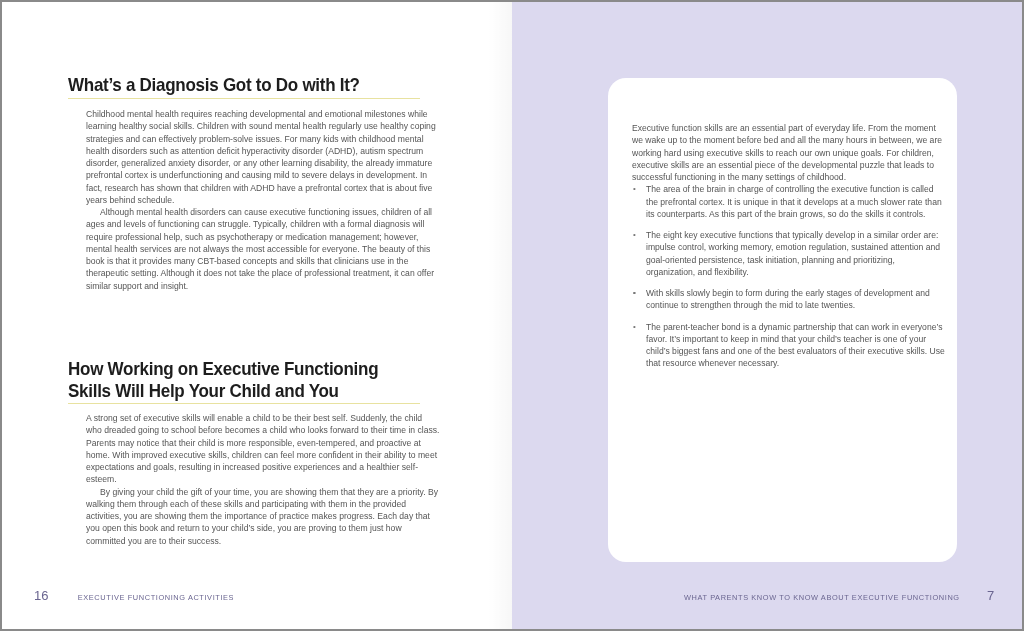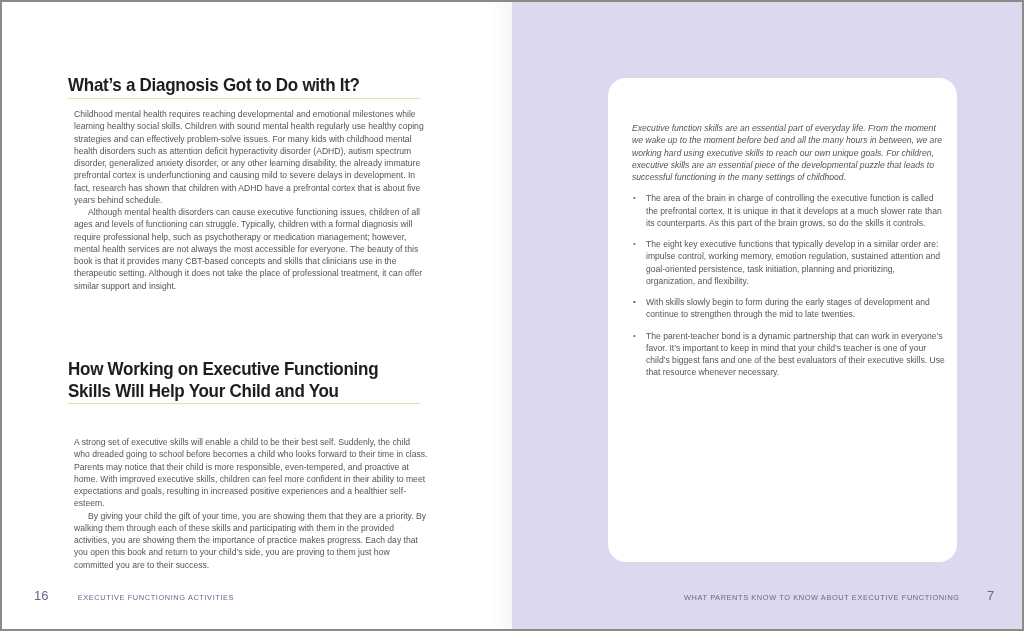--- a/index.html
+++ b/index.html
@@ -24,21 +24,21 @@
     .heading {
       position: absolute; left: 66px; width: 352px;
       font-family: "Liberation Sans", sans-serif; font-weight: bold;
       color: #1d1d1d; font-size: 18.5px; line-height: 22px; letter-spacing: -0.3px;
       transform: scaleX(0.92); transform-origin: left top;
     }
     .heading-rule {
       position: absolute; left: 66px; width: 352px; height: 1px; background: #e8e2a0;
     }
     .body-text {
-      position: absolute; left: 72px; width: 354px;
+      position: absolute; left: 84px; width: 354px;
       font-family: "Liberation Sans", sans-serif; font-size: 8.6px; line-height: 12.25px;
       color: #555555;
     }
     .body-text p { margin: 0; }
     .body-text p.indent { text-indent: 14px; }
 
     .footer {
       position: absolute; top: 586px; font-size: 7.4px; letter-spacing: 0.6px;
       color: #6a6590; font-family: "Liberation Sans", sans-serif;
     }
@@ -55,21 +55,21 @@
     .tab-label {
       position: absolute; left: 0; right: 0; top: 76px; text-align: center;
       color: #ffffff; font-weight: bold; font-size: 17px; letter-spacing: -0.2px;
       font-family: "Liberation Sans", sans-serif;
     }
     .card-text {
       position: absolute; left: 120px; top: 120px; width: 314px;
       font-size: 8.6px; line-height: 12.25px; color: #555555;
       font-family: "Liberation Sans", sans-serif;
     }
-    .card-text .intro { margin-bottom: 9px; font-style: italic; }
+    .card-text .intro { margin-bottom: 0; }
     .bullets { list-style: none; }
     .bullets li { position: relative; padding-left: 14px; margin-bottom: 9px; }
     .bullets li .dot {
       position: absolute; left: 1px; top: 0; color: #777; font-size: 8px;
     }
   </style>
 </head>
 <body>
 
 <div class="spread">
@@ -79,21 +79,21 @@
     <div class="heading-rule" style="top:96px;"></div>
 
     <div class="body-text" style="top:106px;">
       <p>Childhood mental health requires reaching developmental and emotional milestones while learning healthy social skills. Children with sound mental health regularly use healthy coping strategies and can effectively problem-solve issues. For many kids with childhood mental health disorders such as attention deficit hyperactivity disorder (ADHD), autism spectrum disorder, generalized anxiety disorder, or any other learning disability, the already immature prefrontal cortex is underfunctioning and causing mild to severe delays in development. In fact, research has shown that children with ADHD have a prefrontal cortex that is about five years behind schedule.</p>
       <p class="indent">Although mental health disorders can cause executive functioning issues, children of all ages and levels of functioning can struggle. Typically, children with a formal diagnosis will require professional help, such as psychotherapy or medication management; however, mental health services are not always the most accessible for everyone. The beauty of this book is that it provides many CBT-based concepts and skills that clinicians use in the therapeutic setting. Although it does not take the place of professional treatment, it can offer similar support and insight.</p>
     </div>
 
     <div class="heading" style="top:356px;">How Working on Executive Functioning Skills Will Help Your Child and You</div>
     <div class="heading-rule" style="top:401px;"></div>
 
-    <div class="body-text" style="top:410px;margin-top:24px;">
+    <div class="body-text" style="top:410px;">
       <p>A strong set of executive skills will enable a child to be their best self. Suddenly, the child who dreaded going to school before becomes a child who looks forward to their time in class. Parents may notice that their child is more responsible, even-tempered, and proactive at home. With improved executive skills, children can feel more confident in their ability to meet expectations and goals, resulting in increased positive experiences and a healthier self-esteem.</p>
       <p class="indent">By giving your child the gift of your time, you are showing them that they are a priority. By walking them through each of these skills and participating with them in the provided activities, you are showing them the importance of practice makes progress. Each day that you open this book and return to your child’s side, you are proving to them just how committed you are to their success.</p>
     </div>
 
     <div class="footer" style="left:32px;">
       <span class="folio">16</span>
       <span style="display:inline-block; width:24px;"></span>
       <span>EXECUTIVE FUNCTIONING ACTIVITIES</span>
     </div>
     <div class="gutter-shadow"></div>

